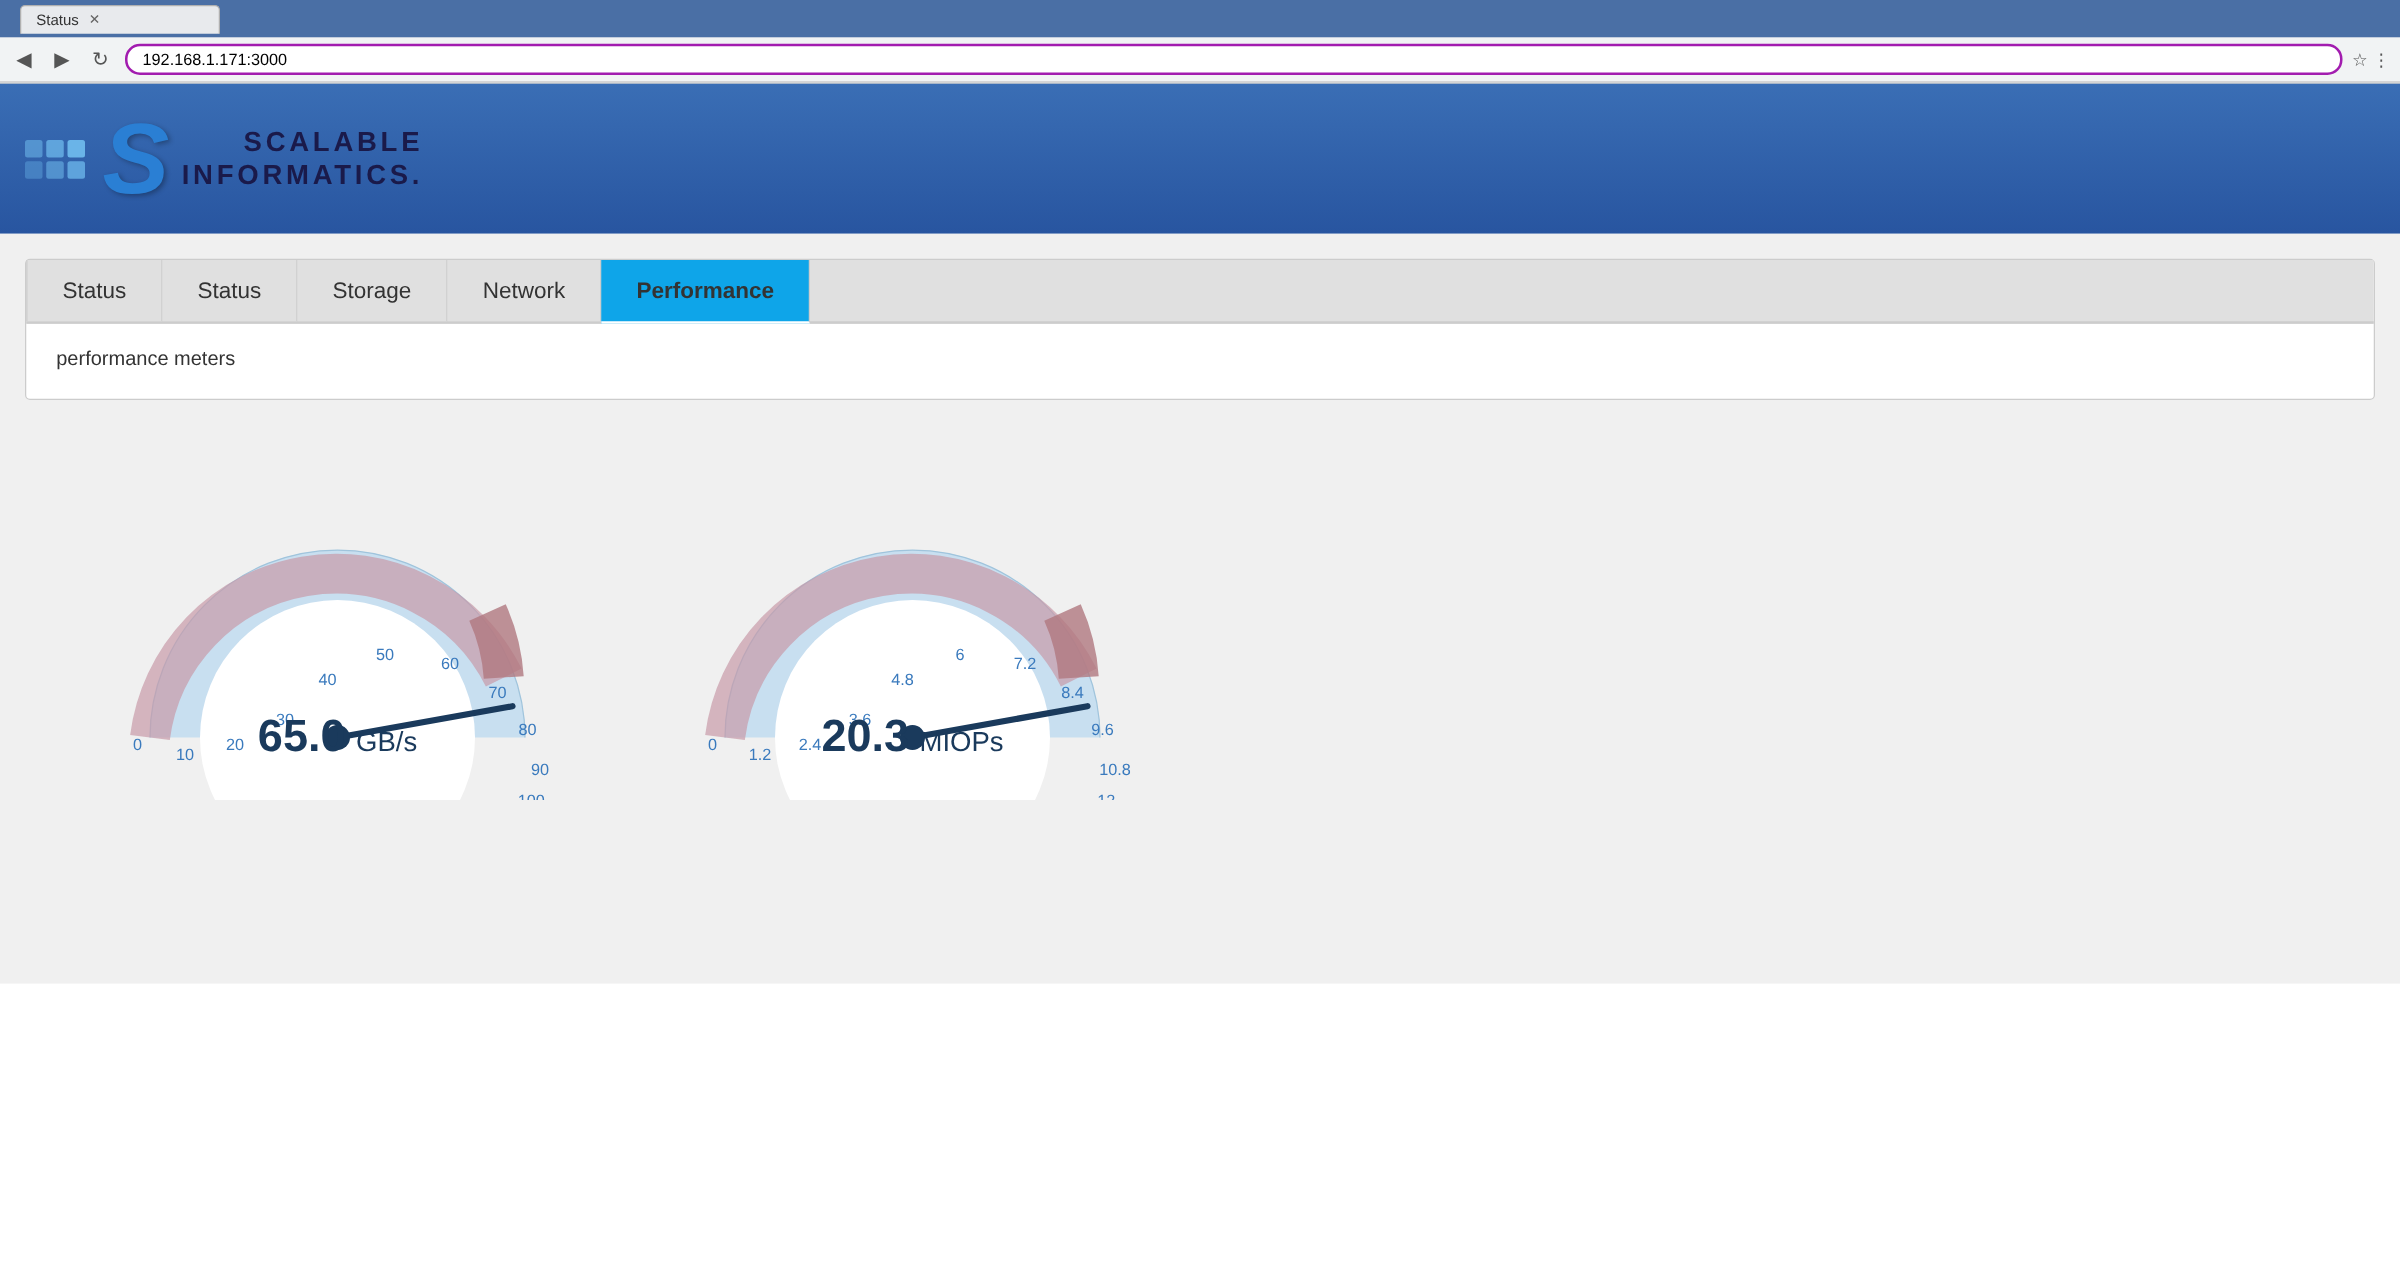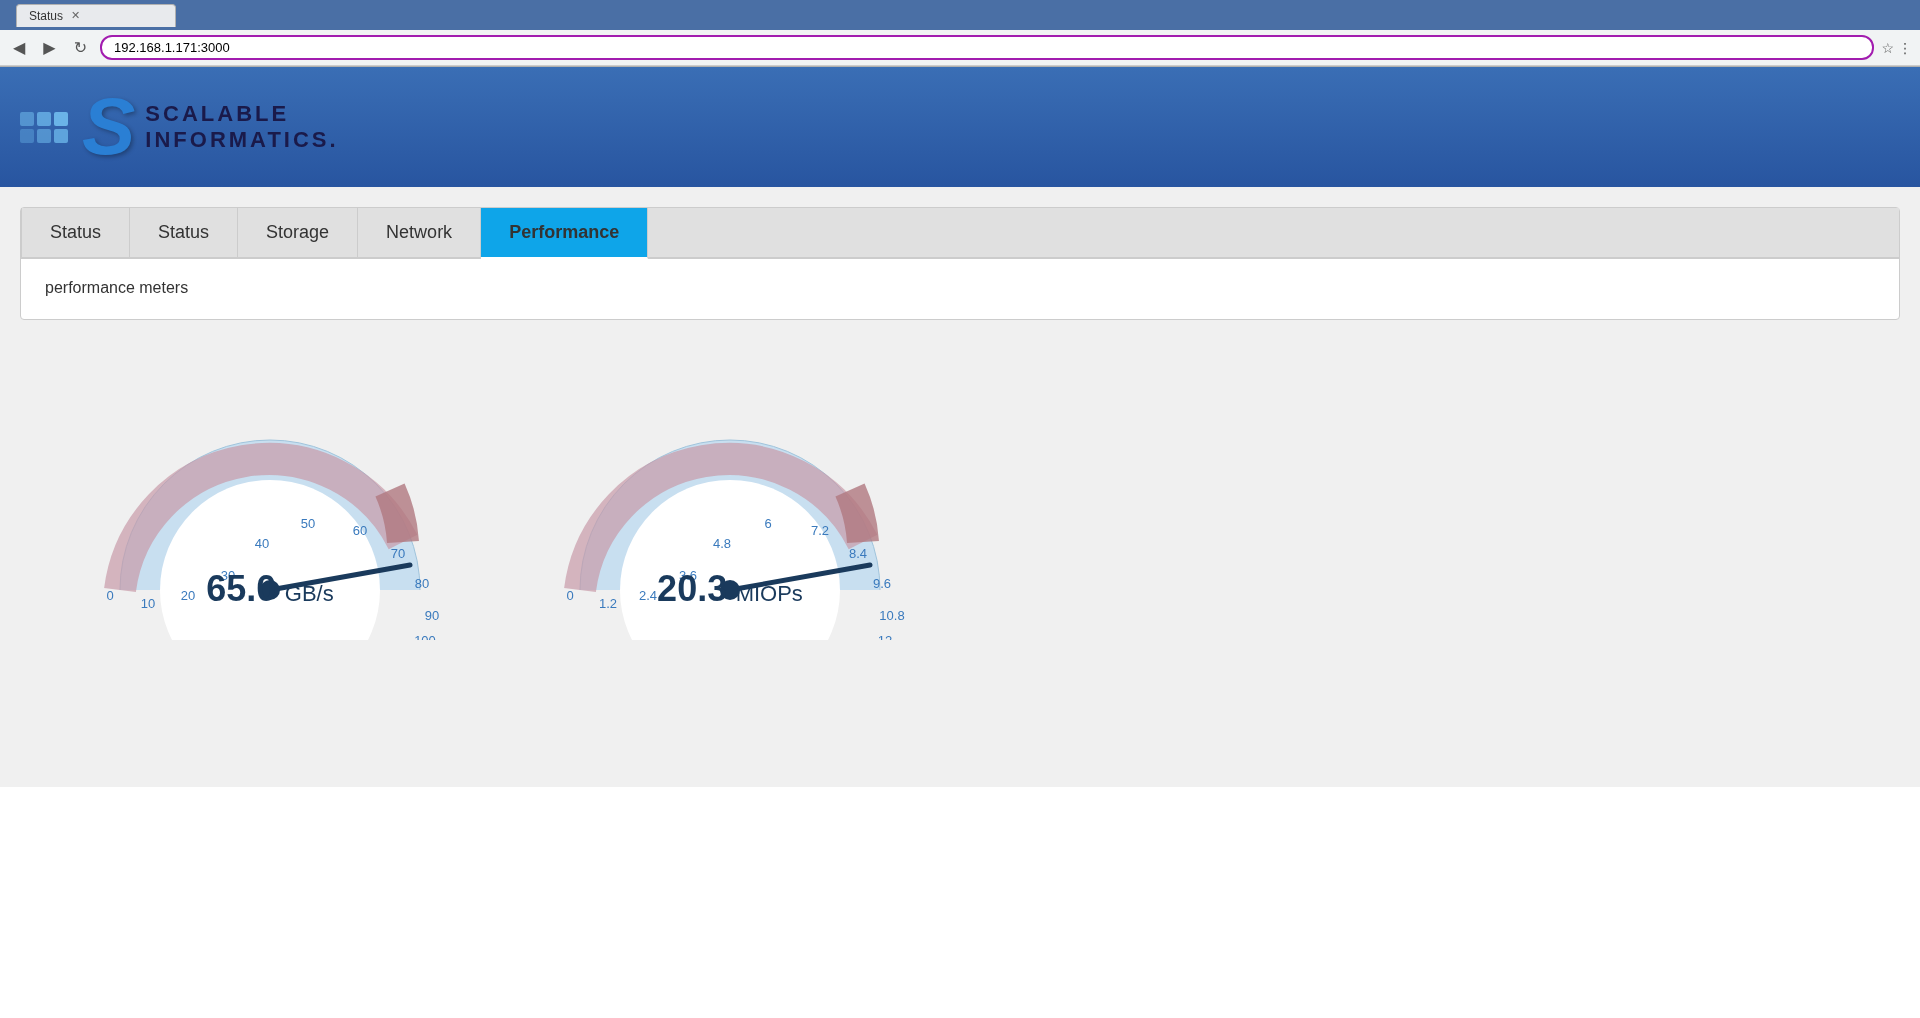--- a/index.html
+++ b/index.html
@@ -96,20 +96,21 @@
       color: #2a7fd4;
       font-style: italic;
       line-height: 1;
       text-shadow: 2px 2px 4px rgba(0,0,0,0.3);
       font-family: 'Arial Black', Arial, sans-serif;
     }
 
     .logo-text {
       display: flex;
       flex-direction: column;
+      align-items: flex-end;
     }
 
     .logo-scalable {
       font-size: 22px;
       font-weight: 900;
       color: #1a1a4a;
       letter-spacing: 3px;
       font-family: 'Arial Black', Arial, sans-serif;
     }
 

